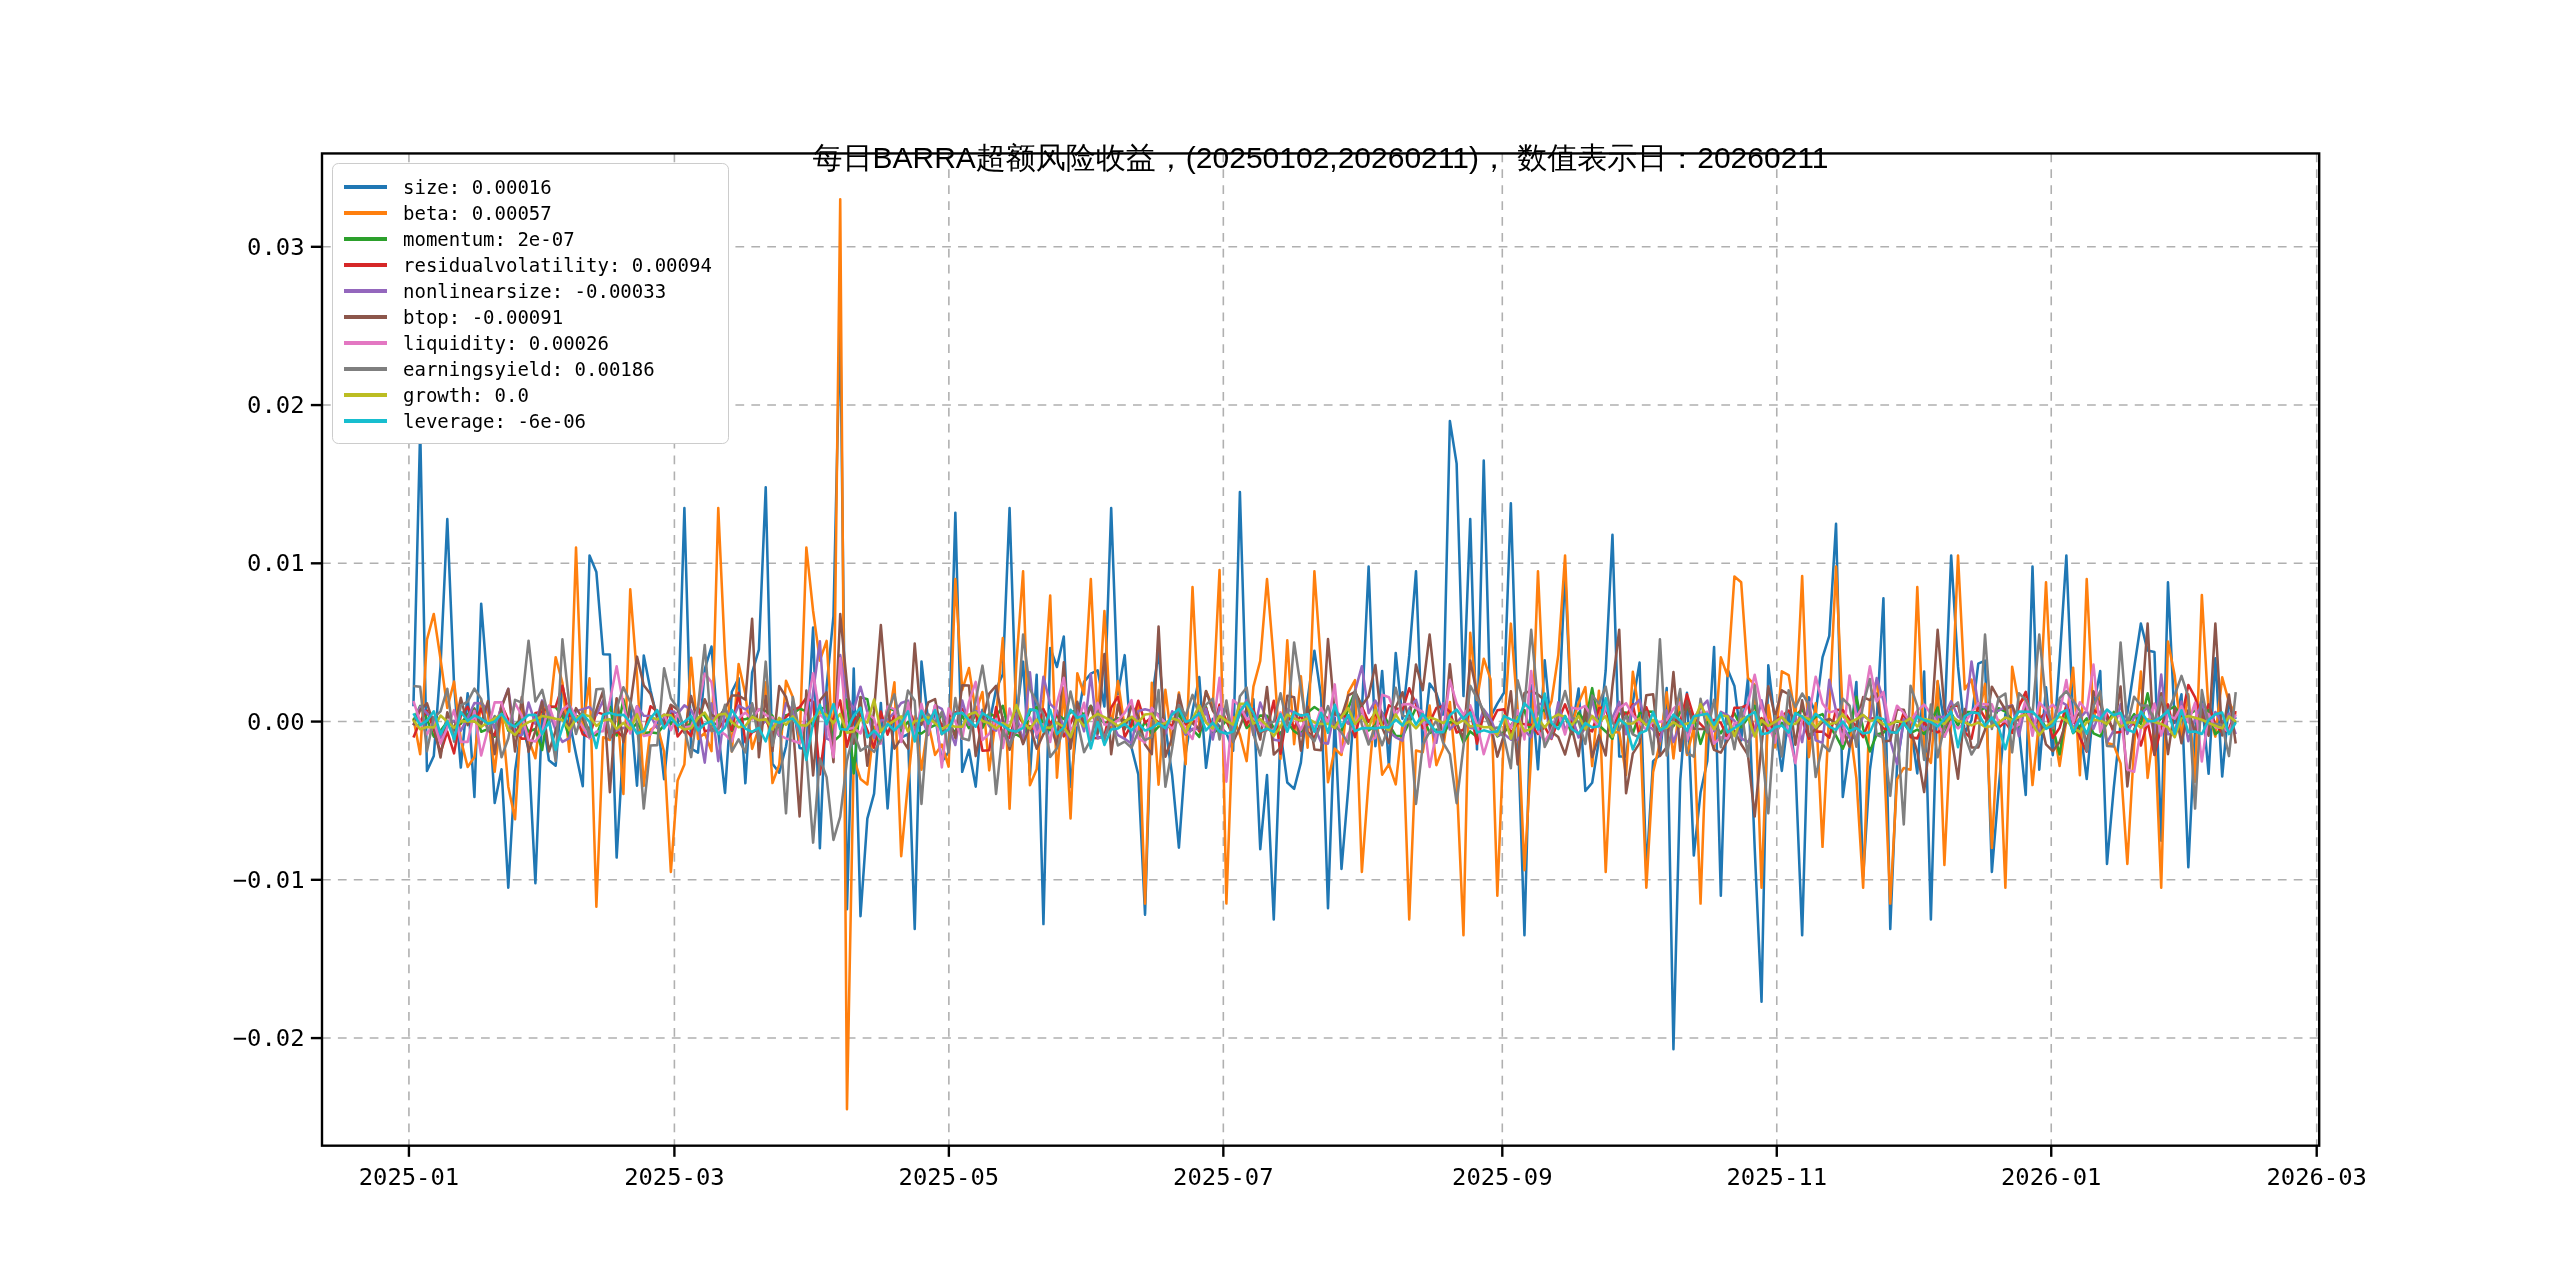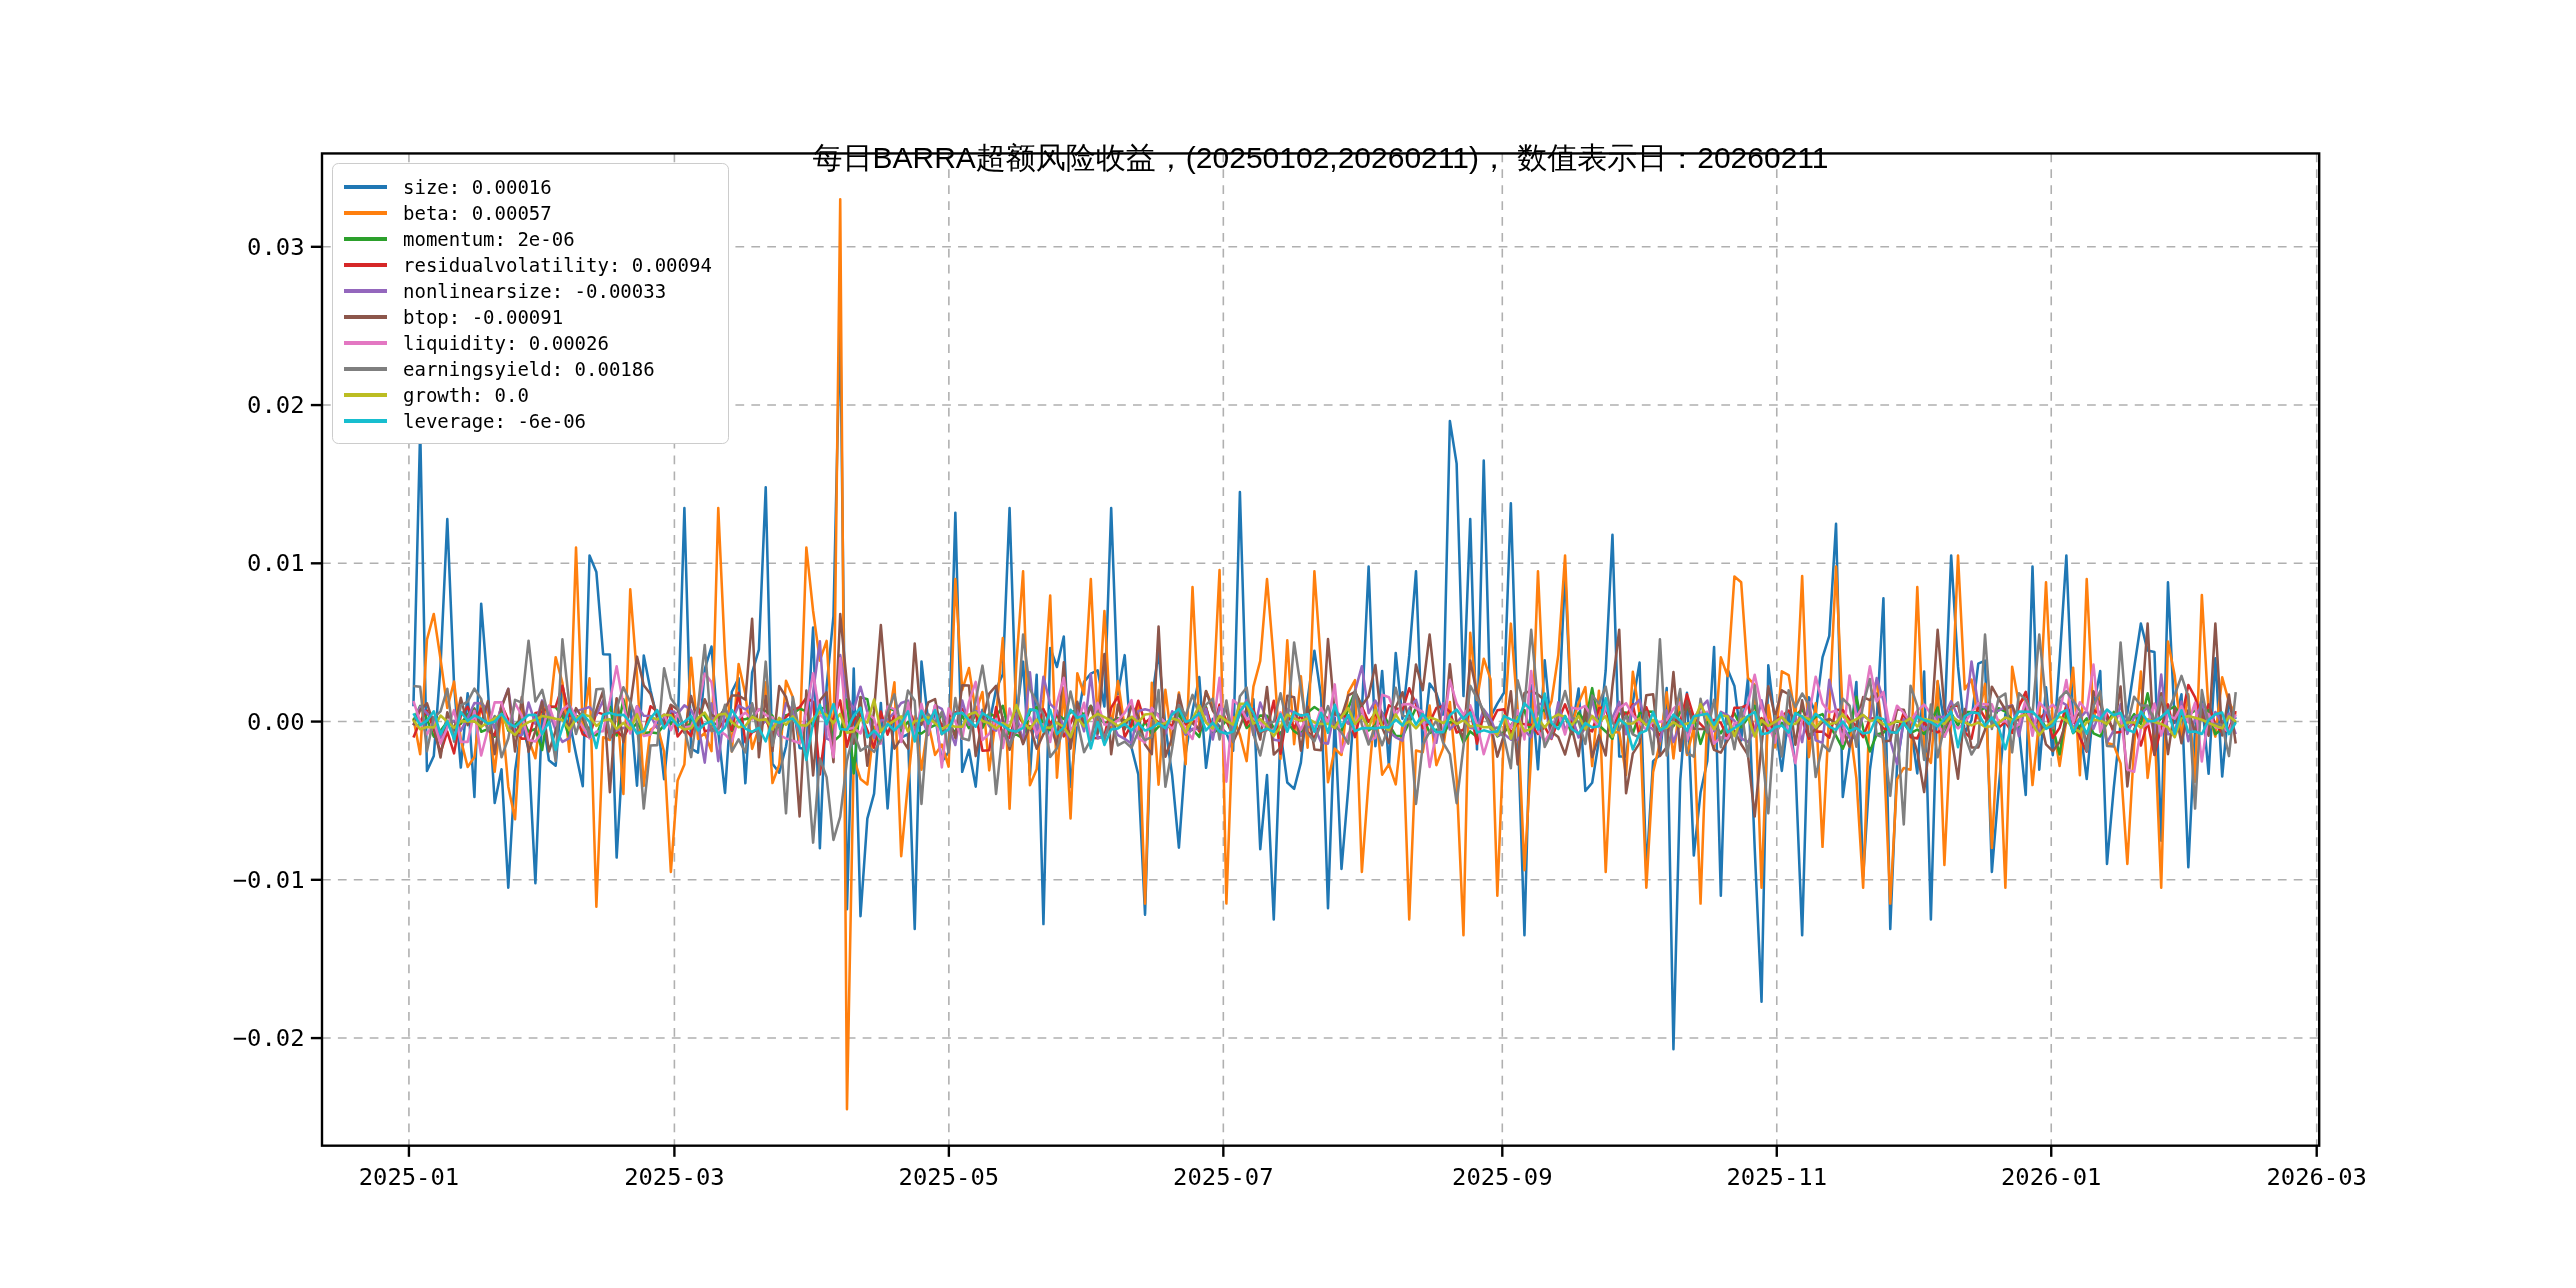--- a/index.html
+++ b/index.html
@@ -146,21 +146,21 @@
       <div class="legend-row">
         <span class="legend-swatch" style="background: rgb(31, 119, 180);"></span>
         <span class="legend-label">size: 0.00016</span>
       </div>
       <div class="legend-row">
         <span class="legend-swatch" style="background: rgb(255, 127, 14);"></span>
         <span class="legend-label">beta: 0.00057</span>
       </div>
       <div class="legend-row">
         <span class="legend-swatch" style="background: rgb(44, 160, 44);"></span>
-        <span class="legend-label">momentum: 2e-06</span>
+        <span class="legend-label">momentum: 2e-07</span>
       </div>
       <div class="legend-row">
         <span class="legend-swatch" style="background: rgb(214, 39, 40);"></span>
         <span class="legend-label">residualvolatility: 0.00094</span>
       </div>
       <div class="legend-row">
         <span class="legend-swatch" style="background: rgb(148, 103, 189);"></span>
         <span class="legend-label">nonlinearsize: -0.00033</span>
       </div>
       <div class="legend-row">

